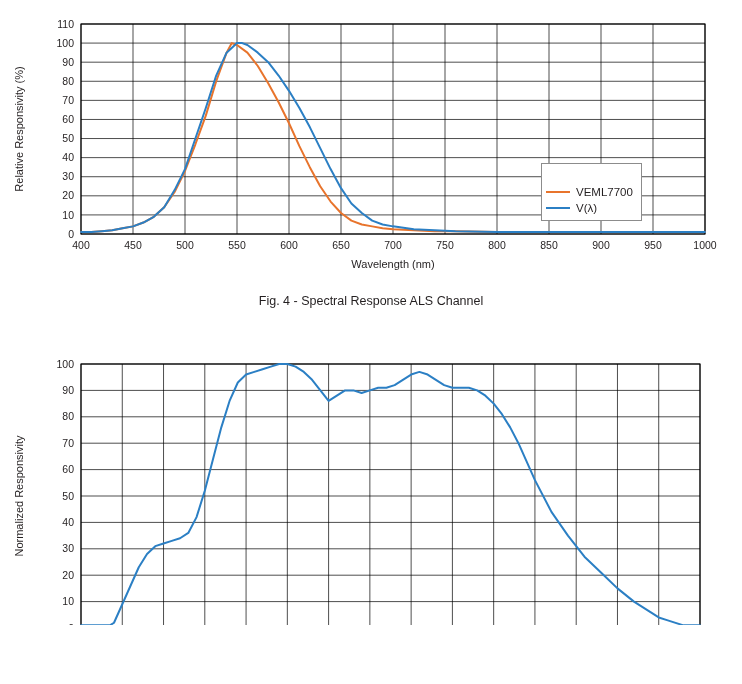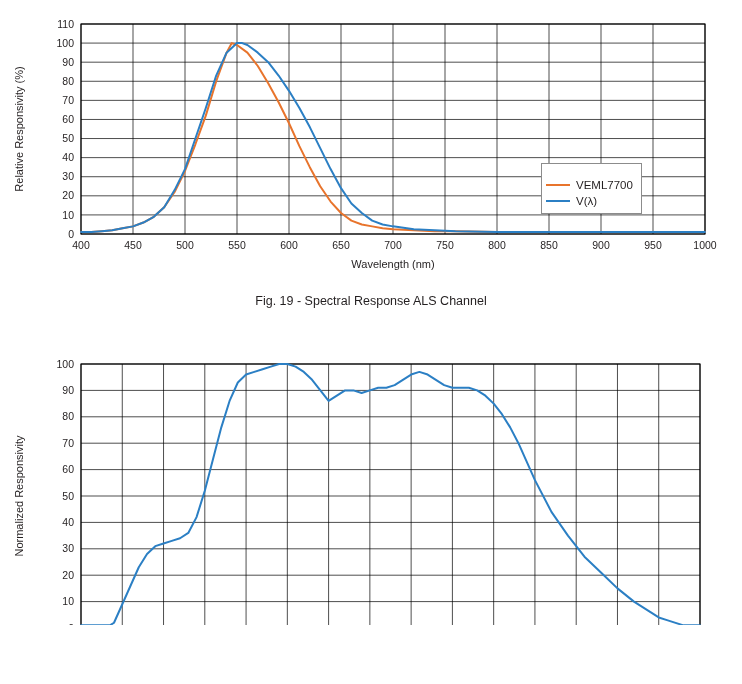--- a/index.html
+++ b/index.html
@@ -33,21 +33,21 @@
   .caption {
     text-align: center;
     font-size: 12.5px;
     color: #231f20;
     margin-top: 4px;
   }
   .legend-box {
     position: absolute;
     border: 1px solid #8c8c8c;
     background: #ffffff;
-    padding: 13px 8px 4px 4px;
+    padding: 20px 8px 4px 4px;
     font-size: 11.5px;
     line-height: 16px;
   }
   .legend-row {
     display: flex;
     align-items: center;
     white-space: nowrap;
   }
   .legend-swatch {
     display: inline-block;
@@ -131,21 +131,21 @@
         <div class="legend-row">
           <span class="legend-swatch" style="border-top-color: rgb(232, 116, 44);"></span>
           <span class="legend-label">VEML7700</span>
         </div>
         <div class="legend-row">
           <span class="legend-swatch" style="border-top-color: rgb(43, 127, 196);"></span>
           <span class="legend-label">V(λ)</span>
         </div>
       </div>
   </div>
-  <div class="caption">Fig. 19 - Spectral Response ALS Channel</div>
+  <div class="caption">Fig. 4 - Spectral Response ALS Channel</div>
 </div>
 
 <div class="figure" id="figure-2">
   <div class="plot-wrap">
     <svg class="chart-svg" id="svg2" width="742" height="285" viewBox="0 0 742 285">
         <line x1="81" y1="288" x2="700" y2="288" stroke="#000" stroke-width="0.7"></line>
         <text x="74" y="291.6" text-anchor="end" class="tick-label">0</text>
         <line x1="81" y1="261.6" x2="700" y2="261.6" stroke="#000" stroke-width="0.7"></line>
         <text x="74" y="265.20000000000005" text-anchor="end" class="tick-label">10</text>
         <line x1="81" y1="235.2" x2="700" y2="235.2" stroke="#000" stroke-width="0.7"></line>

